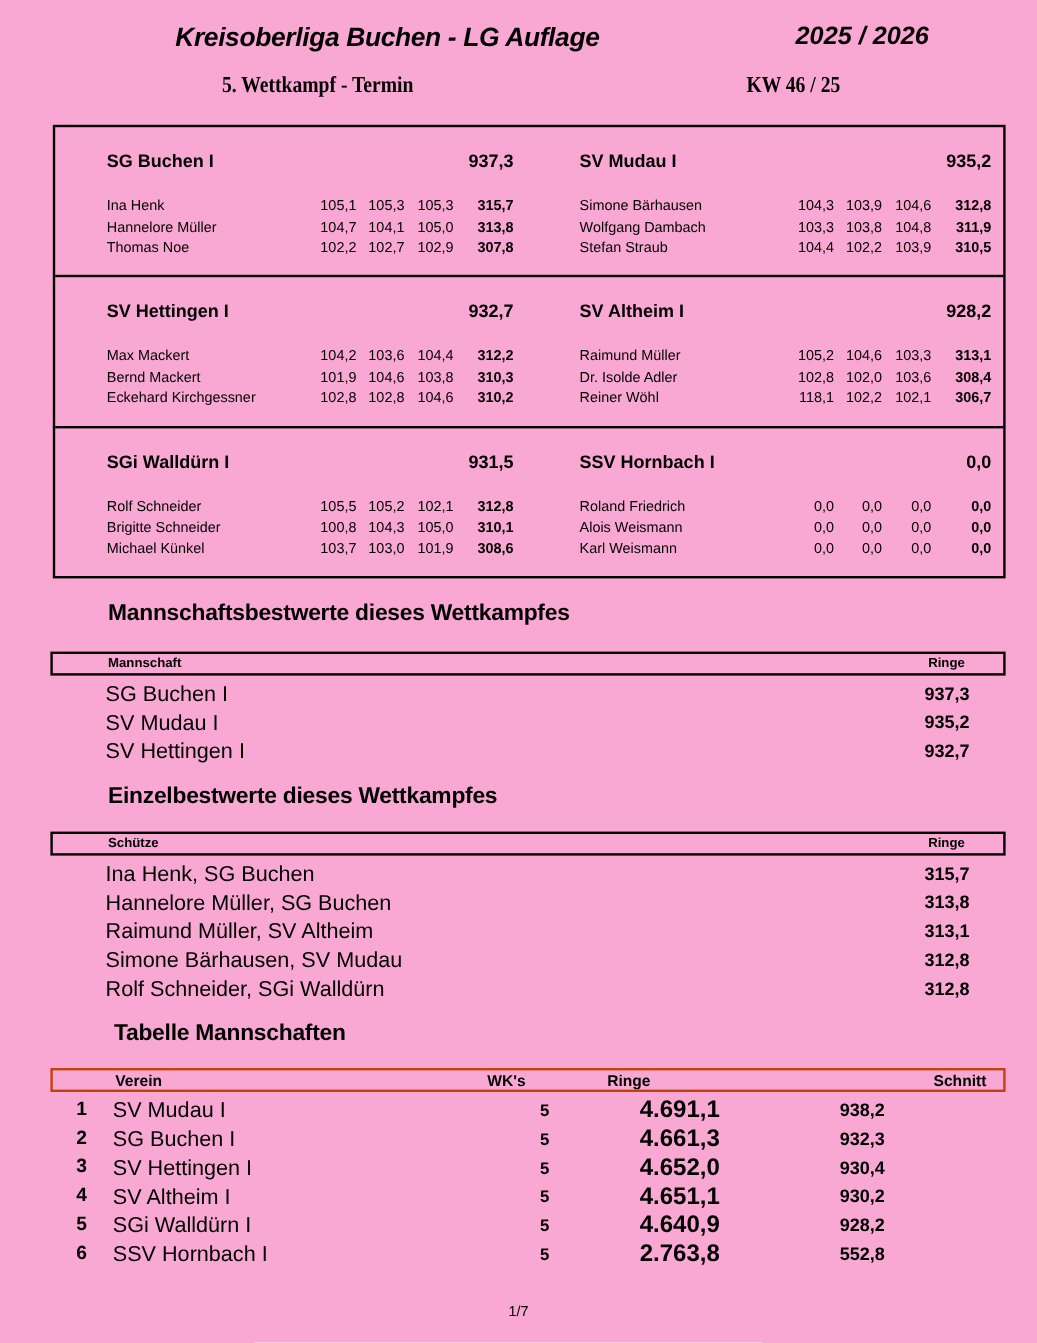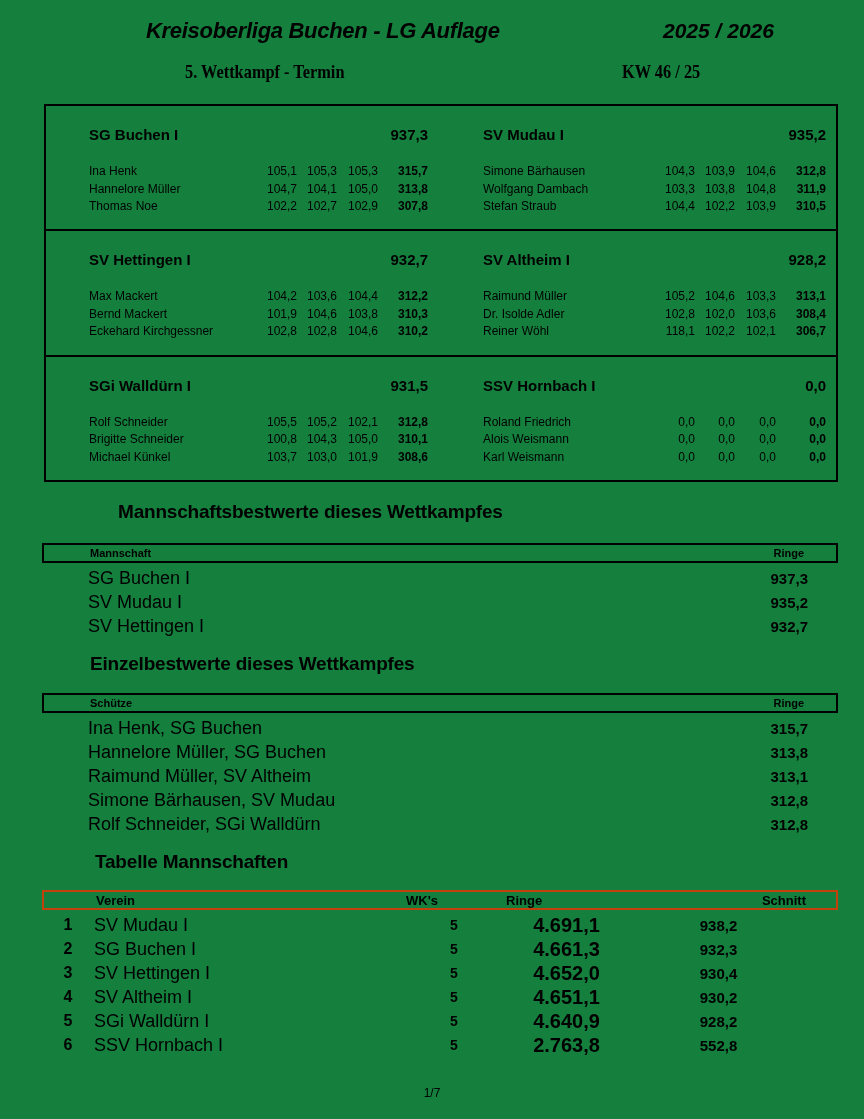--- a/index.html
+++ b/index.html
@@ -4,21 +4,21 @@
 <style>
   * { margin: 0; padding: 0; box-sizing: border-box; }
   html, body { background: #ffffff; }
   body {
     width: 864px; height: 1119px;
     font-family: "Liberation Sans", sans-serif;
     color: #000;
     position: relative;
     overflow: hidden;
   }
-  .page { position: absolute; inset: 0; background: #15803d; }
+  .page { position: absolute; inset: 0; background: #f9a8d4; }
 
   
   .doc-title {
     position: absolute; left: 146px; top: 18px;
     font-size: 22px; font-weight: bold; font-style: italic;
     letter-spacing: -0.3px; white-space: nowrap;
   }
   .doc-season {
     position: absolute; left: 663px; top: 19px;
     font-size: 21px; font-weight: bold; font-style: italic; white-space: nowrap;
@@ -57,21 +57,21 @@
     line-height: 17.5px; font-size: 12px; white-space: nowrap;
   }
   .shooter .num { text-align: right; }
   .shooter .tot { font-weight: bold; }
 
   
   .sec-heading {
     position: absolute; font-size: 19px; font-weight: bold;
     letter-spacing: -0.2px; white-space: nowrap;
   }
-  .pos-h1 { left: 90px; top: 501px; margin-left: 28px; }
+  .pos-h1 { left: 90px; top: 501px; }
   .pos-h2 { left: 90px; top: 653px; }
   .pos-h3 { left: 95px; top: 851px; }
 
   
   .tbl { position: absolute; left: 42px; width: 796px; }
   .pos-t1 { top: 543px; }
   .pos-t2 { top: 693px; }
   .pos-t3 { top: 890px; }
   .tbl-head {
     border: 2px solid #000; height: 20px;
@@ -89,21 +89,21 @@
 
   
   .st-grid {
     display: grid; grid-template-columns: 52px 310px 100px 125px 1fr;
     align-items: center; white-space: nowrap;
   }
   .st-head {
     border: 2px solid #c2410c; height: 20px;
     font-size: 13px; font-weight: bold;
   }
-  .st-head .hd-schnitt { padding-right: 30px; }
+  .st-head .hd-schnitt { padding-right: 14px; }
   .st-row { height: 24px; }
   .c-center { text-align: left; }
   .c-right  { text-align: right; }
   .st-rank  { text-align: center; font-size: 16px; font-weight: bold; }
   .st-club  { font-size: 18px; }
   .st-wks   { text-align: center; font-size: 14px; font-weight: bold; }
   .st-rings { text-align: center; font-size: 20px; font-weight: bold; }
   .st-avg   { text-align: center; font-size: 15px; font-weight: bold; padding-right: 30px; }
 
   

